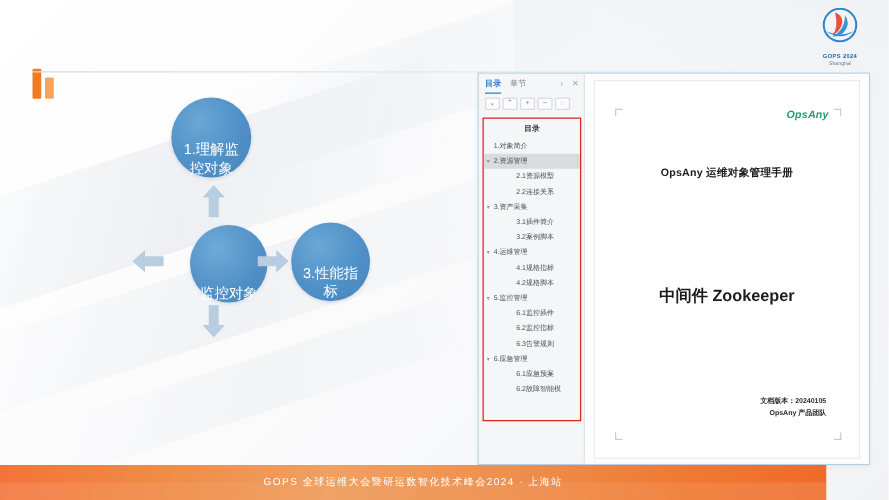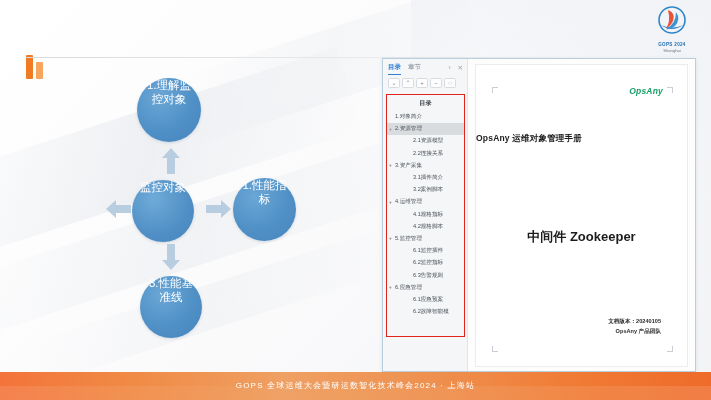--- a/index.html
+++ b/index.html
@@ -50,27 +50,27 @@
   .gops-logo { position: absolute; right: 10px; top: 6px; width: 58px; height: 48px; text-align: center; }
   .gops-logo .mark { width: 36px; height: 36px; margin: 0 auto; position: relative; }
   .gops-logo .l1 { font-size: 4.6px; color: #1f6fb2; font-weight: bold; letter-spacing: .3px; line-height: 6px; }
   .gops-logo .l2 { font-size: 4.2px; color: #6d7a86; line-height: 6px; }
 
   
   .diagram { position: absolute; left: 0; top: 78px; width: 372px; height: 286px; }
   .node {
     position: absolute; border-radius: 50%;
     background: radial-gradient(circle at 35% 30%, #6ba7d6 0%, #4f90c6 55%, #4885bd 100%);
-    color: #ffffff; display: flex; align-items: flex-start; justify-content: center;
+    color: #ffffff; display: flex; align-items: flex-end; justify-content: center;
     text-align: center; line-height: 1.25; font-size: 11.5px;
     box-shadow: 0 1px 3px rgba(60,90,120,.18);
     padding: 0 8px;
   }
   .node.center {
-    left: 132px; top: 102px; width: 62px; height: 62px; font-size: 11.5px;
+    left: 152px; top: 102px; width: 62px; height: 62px; font-size: 11.5px;
     background: radial-gradient(circle at 35% 30%, #6fabd9 0%, #508fc5 60%, #4785bd 100%);
   }
   .node.top    { left: 137px; top: 0px;   width: 64px; height: 64px; }
   .node.right  { left: 233px; top: 100px; width: 63px; height: 63px; }
   .node.bottom { left: 140px; top: 198px; width: 62px; height: 62px; }
   .node.left   { left: 38px;  top: 100px; width: 64px; height: 64px; }
 
   .arrow { position: absolute; color: #b9cde0; }
   .arrow svg { display: block; }
 
@@ -120,33 +120,33 @@
   .crop-mark { position: absolute; width: 6px; height: 6px; }
   .crop-mark.tl { left: 16px; top: 22px; border-left: 1px solid #c8ced3; border-top: 1px solid #c8ced3; }
   .crop-mark.tr { right: 14px; top: 22px; border-right: 1px solid #c8ced3; border-top: 1px solid #c8ced3; }
   .crop-mark.bl { left: 16px; bottom: 14px; border-left: 1px solid #c8ced3; border-bottom: 1px solid #c8ced3; }
   .crop-mark.br { right: 14px; bottom: 14px; border-right: 1px solid #c8ced3; border-bottom: 1px solid #c8ced3; }
   .opsany-logo {
     position: absolute; right: 24px; top: 21px;
     font-size: 8.5px; font-weight: bold; color: #1aa06a; letter-spacing: .2px; font-style: italic;
   }
   .doc-title {
-    position: absolute; left: 0; right: 0; top: 68px; 
+    position: absolute; left: 0; right: 0; top: 68px; text-align: center;
     font-size: 8.5px; font-weight: bold; color: #1c1c1c; letter-spacing: .2px;
   }
   .doc-subtitle {
     position: absolute; left: 0; right: 0; top: 163px; text-align: center;
     font-size: 13px; font-weight: bold; color: #1c1c1c;
   }
   .doc-footer { position: absolute; right: 26px; bottom: 30px; text-align: right; }
   .doc-footer div { font-size: 5.6px; color: #2b2b2b; line-height: 10px; font-weight: bold; }
 
   
   .footer-band {
-    position: absolute; left: 0; bottom: 0; width: 711px; height: 28px;
+    position: absolute; left: 0; bottom: 0; width: 661px; height: 28px;
     background: linear-gradient(90deg, #f4733a 0%, #f08a45 18%, #efa063 40%, #ee8f4d 62%, #f07a33 82%, #ef6b2a 100%);
     overflow: hidden;
   }
   .footer-band::after {
     content: ""; position: absolute; left: 0; bottom: 0; width: 711px; height: 14px;
     background: linear-gradient(90deg, rgba(255,255,255,.10) 0%, rgba(255,255,255,.02) 40%, rgba(255,255,255,.12) 100%);
   }
   .footer-text {
     position: absolute; left: 0; right: 0; top: 8px; text-align: center;
     font-size: 8px; color: #ffffff; letter-spacing: 1.2px; z-index: 2;
@@ -184,26 +184,23 @@
   <div class="l2">Shanghai</div>
 </div>
 
 <div class="diagram">
 
   <div class="node top">
     <span>1.理解监控对象</span>
   </div>
 
   <div class="node right">
-    <span>1.性能指标</span>
-  </div>
-
-  <div class="node bottom">
-    <span>3.性能基准线</span>
-  </div>
+    <span>3.性能指标</span>
+  </div>
+
 
 
   <div class="node center">
     <span>监控对象</span>
   </div>
 
   <div class="arrow" style="left:161px; top:70px;">
     <svg width="20" height="26" viewBox="0 0 20 26">
         <path d="M10 0 L19 10 L14 10 L14 26 L6 26 L6 10 L1 10 Z" fill="#b9cde0"></path>
       </svg>

